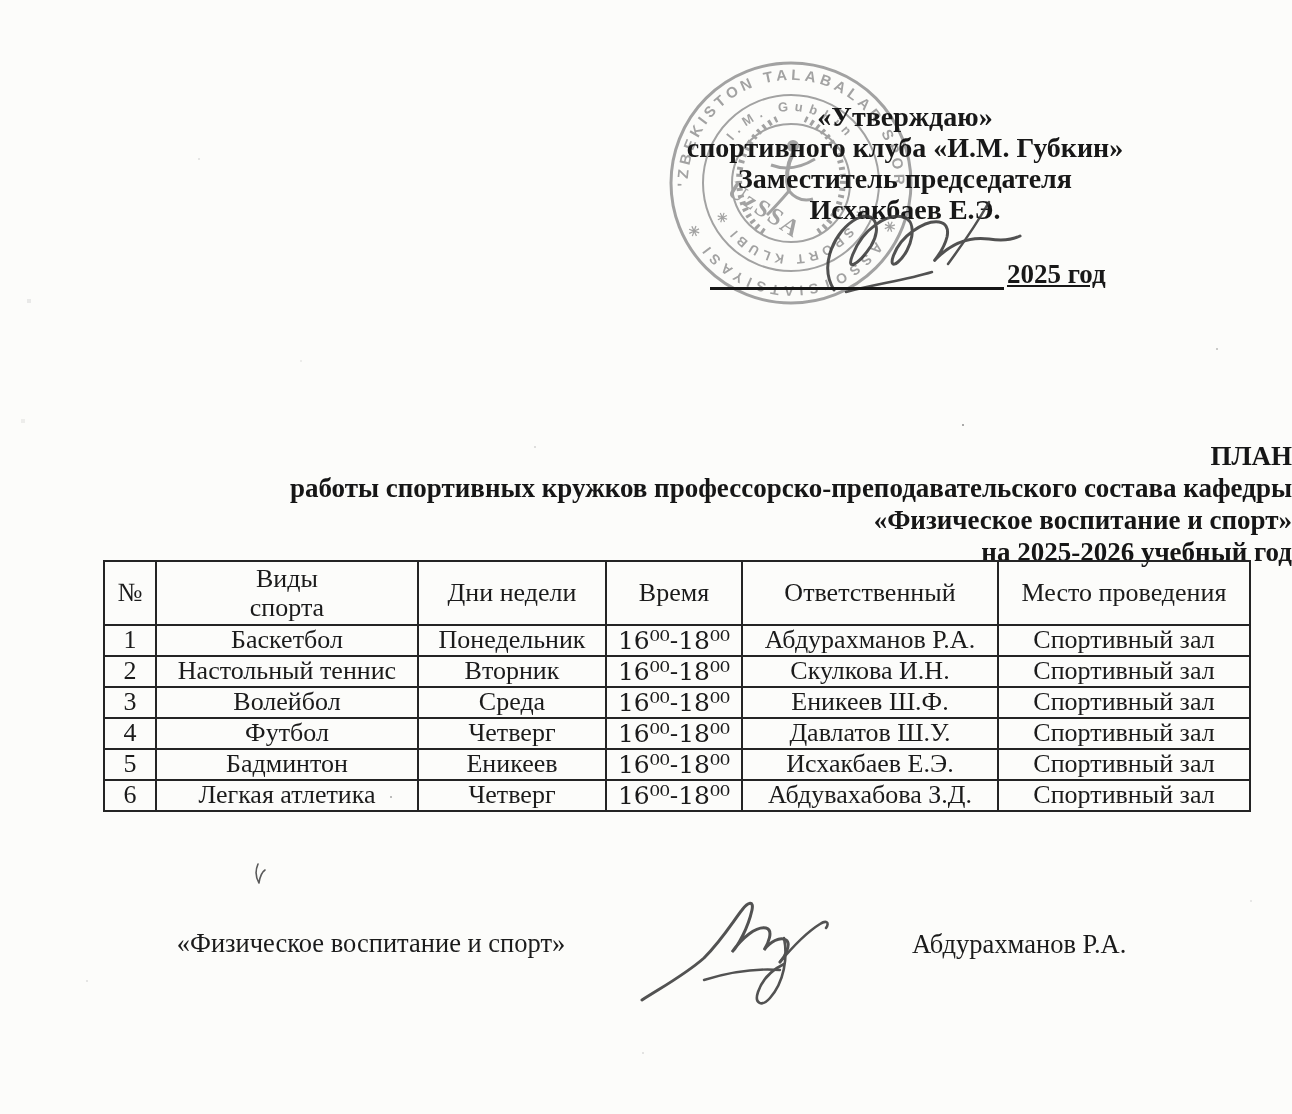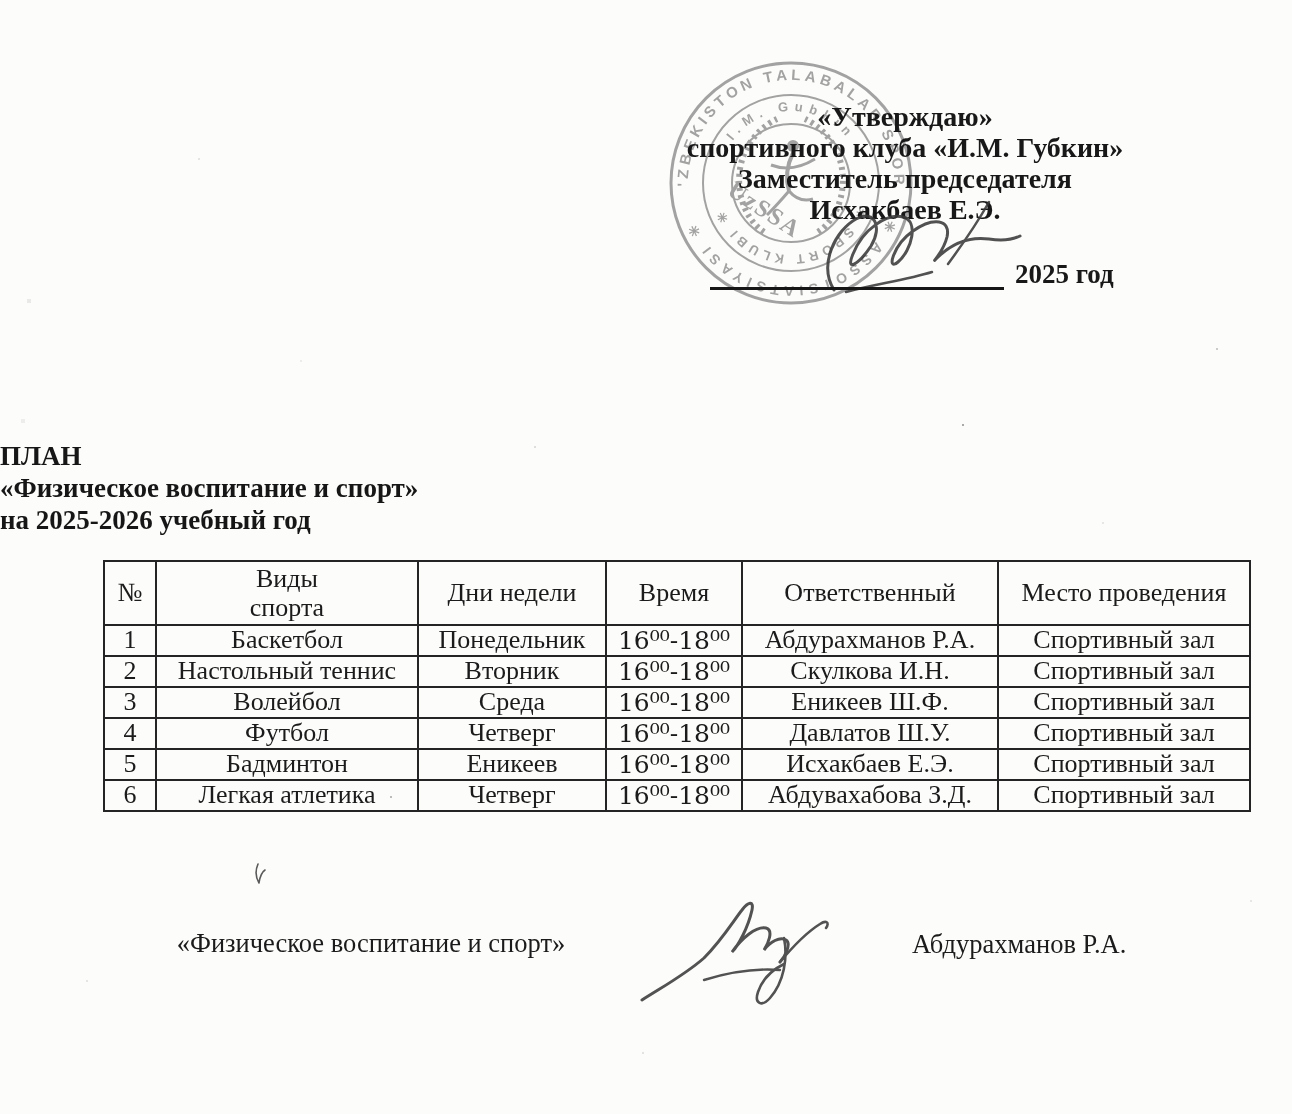--- a/index.html
+++ b/index.html
@@ -14,34 +14,34 @@
     position:absolute; left:630px; top:101px; width:550px;
     text-align:center; font-weight:bold; font-size:28px; line-height:31px;
     color:#181818;
   }
   .sign-row {
     position:absolute; left:710px; top:259px; width:420px;
     display:flex; align-items:flex-end;
     font-weight:bold; font-size:27px; color:#181818;
   }
   .sign-line { width:294px; height:24px; border-bottom:3px solid #161616; }
-  .year-label { margin-left:11px; white-space:nowrap; }
+  .year-label { margin-left:3px; white-space:nowrap;text-decoration:underline; }
 
   
   .stamp { position:absolute; left:664px; top:52px; width:254px; height:260px; opacity:0.78; }
 
   
   .sig-top { position:absolute; left:696px; top:200px; width:330px; height:105px; }
   .sig-bottom { position:absolute; left:634px; top:888px; width:230px; height:125px; }
   .tick-mark { position:absolute; left:249px; top:862px; width:18px; height:26px; }
 
   
   .doc-title {
     position:absolute; left:0; top:440px; width:1292px;
-    text-align:left; font-weight:bold; font-size:27px; line-height:32px;
+    text-align:right; font-weight:bold; font-size:27px; line-height:32px;
     color:#161616;
   }
 
   
   table.plan {
     position:absolute; left:103px; top:560px; width:1146px;
     border-collapse:collapse; table-layout:fixed;
     font-size:26px; color:#1b1b1b;
   }
   table.plan th, table.plan td {
@@ -141,20 +141,21 @@
     </g>
   </svg>
 
   <div class="sign-row">
     <div class="sign-line"></div>
     <span class="year-label">2025 год</span>
   </div>
 
   <div class="doc-title">
     <div>ПЛАН</div>
+    <div>работы спортивных кружков профессорско-преподавательского состава кафедры</div>
     <div>«Физическое воспитание и спорт»</div>
     <div>на 2025-2026 учебный год</div>
   </div>
 
   <table class="plan">
     <colgroup>
       <col style="width:52px">
         <col style="width:262px">
         <col style="width:188px">
       <col style="width:136px">

